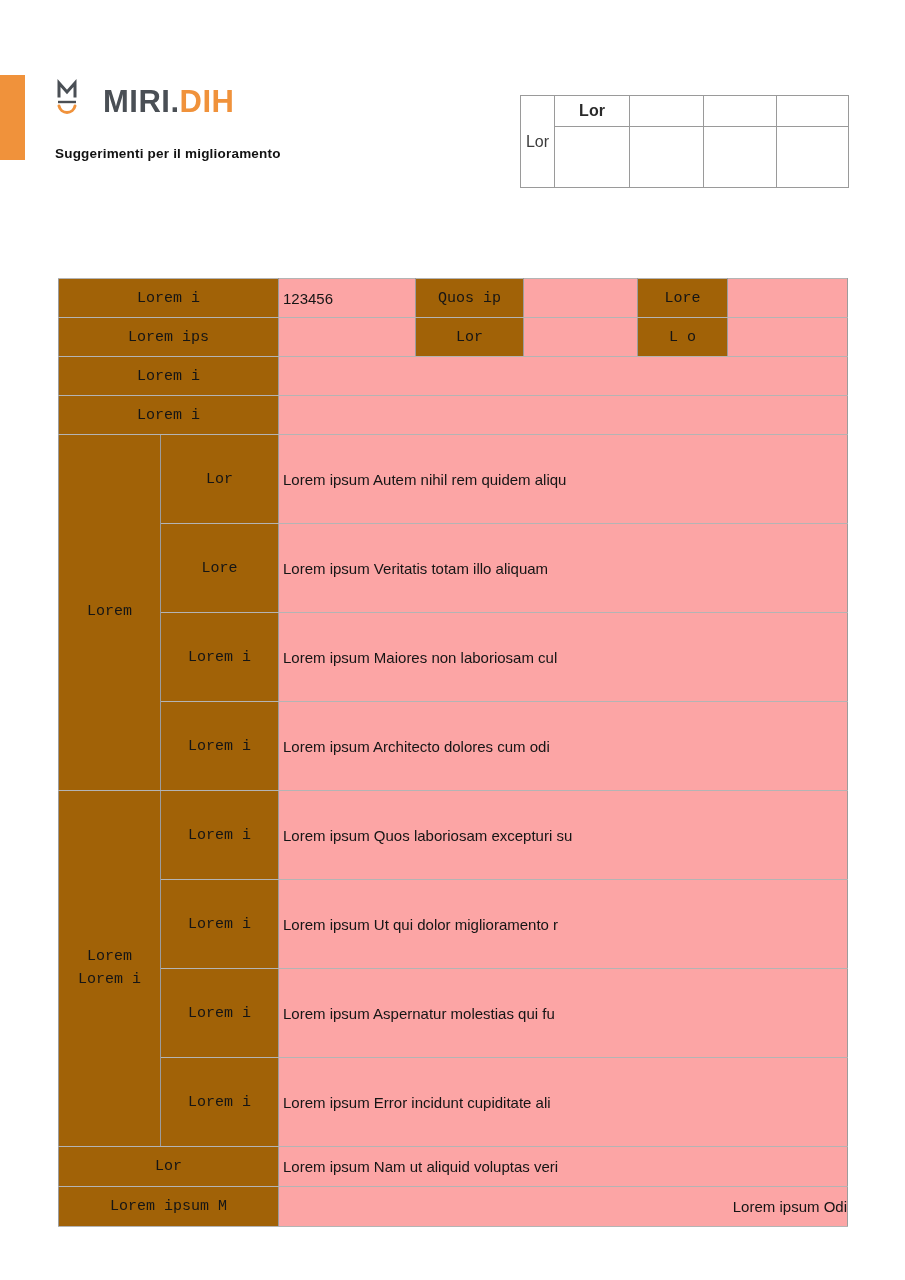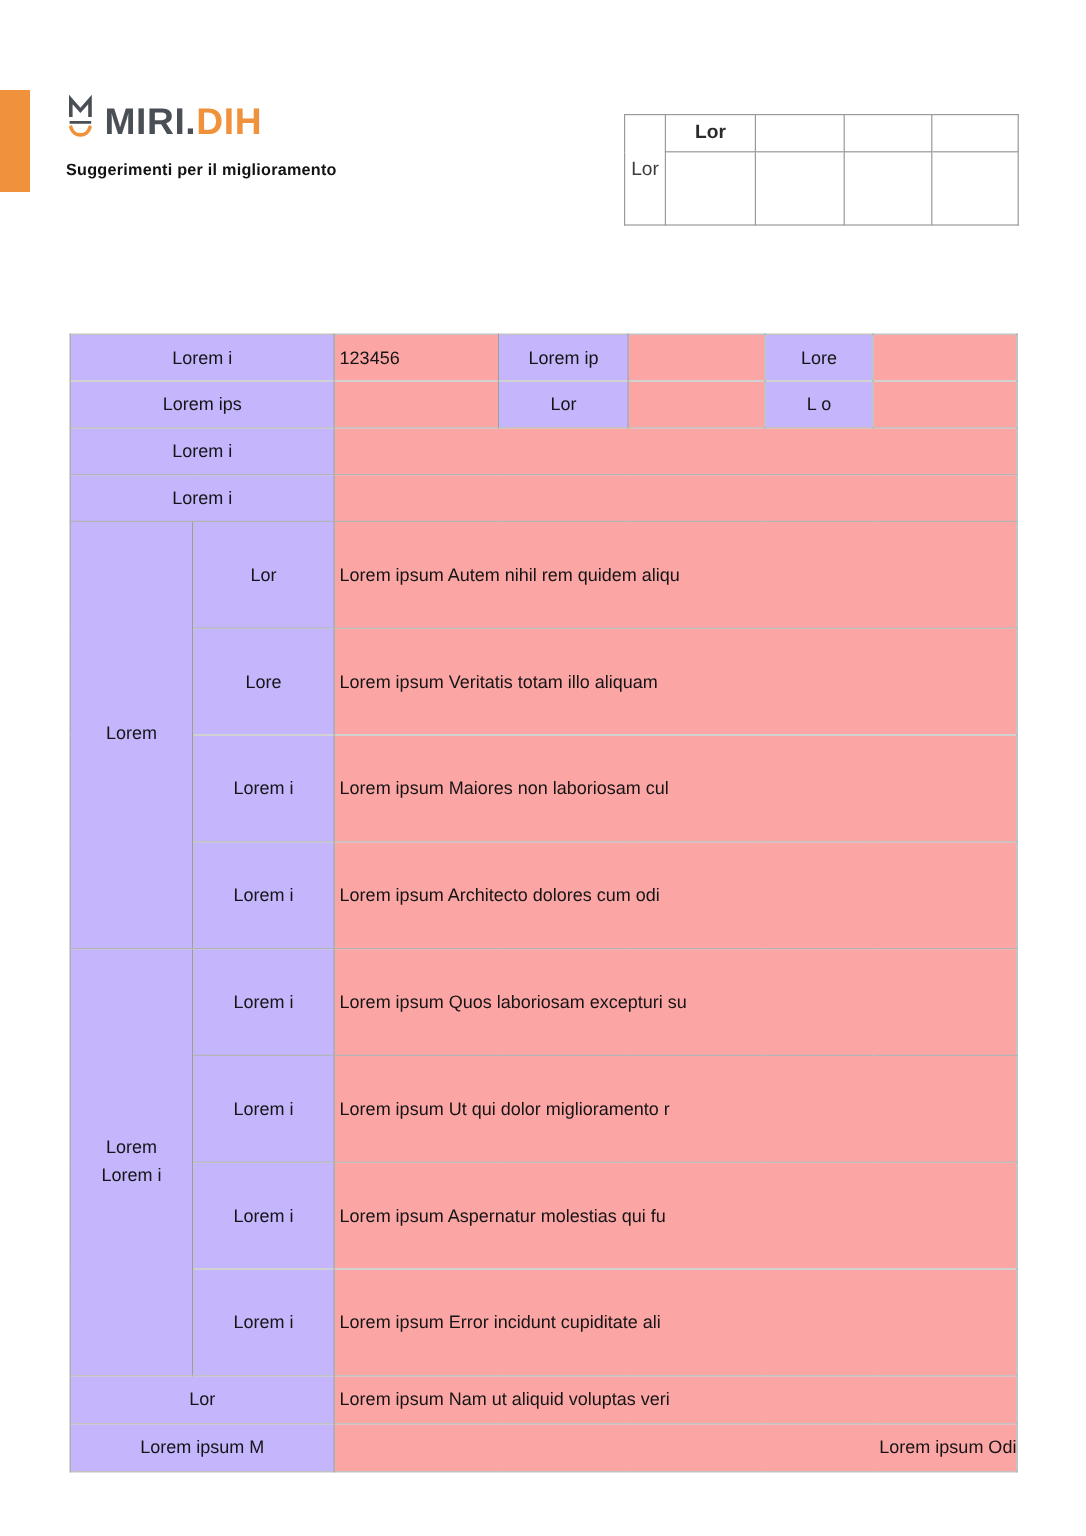--- a/index.html
+++ b/index.html
@@ -6,42 +6,42 @@
   html,body { background:#ffffff; }
   .page {
     position:relative; width:905px; height:1280px; background:#ffffff;
     font-family:"Liberation Sans", sans-serif; color:#161616; overflow:hidden;
   }
 
   
   .accent-bar { position:absolute; left:0; top:75px; width:25px; height:85px; background:#F0923B; }
 
   
-  .logo { position:absolute; left:55px; top:79px; display:flex; align-items:center; gap:8px;justify-content:flex-end; }
+  .logo { position:absolute; left:55px; top:79px; display:flex; align-items:center; gap:24px;justify-content:flex-end; }
   .logo-icon { width:24px; height:44px; }
   .logo-word { font-size:31px; font-weight:bold; letter-spacing:0.5px; line-height:1; }
   .brand-primary { color:#4A4F55; }
   .brand-accent { color:#F0923B; }
 
-  .subtitle { position:absolute; left:55px; top:134px; font-size:13.5px; font-weight:bold; color:#121212; letter-spacing:0.2px; }
+  .subtitle { position:absolute; left:55px; top:146px; font-size:13.5px; font-weight:bold; color:#121212; letter-spacing:0.2px; }
 
   
   .info-table { position:absolute; left:520px; top:95px; border-collapse:collapse; table-layout:fixed; }
   .info-table td { border:1px solid #9a9a9a; font-size:16px; color:#3c3c3c; background:#fff; overflow:hidden; }
   .info-table .rowhdr { text-align:center; vertical-align:middle; }
   .info-table .colhdr { text-align:center; vertical-align:middle; font-weight:bold; color:#2a2a2a; }
 
   
   .main-table { position:absolute; left:58px; top:278px; border-collapse:collapse; table-layout:fixed; }
   .main-table td {
     border:1px solid #9c9c9c; border-top-color:#b4b4b4; border-bottom-color:#b4b4b4;
     font-size:15px; vertical-align:middle; overflow:hidden;
   }
   .main-table { border:1px solid #8f8f8f; }
-  .lbl { background:#c4b5fd; text-align:center; color:#151515; }
+  .lbl { background:#a16207; text-align:center; color:#151515;font-family:Liberation Mono, monospace; }
   .val { background:#fca5a5; text-align:left; padding-left:4px; color:#151515; }
   .val.center { text-align:right; padding-left:0; }
   .group { white-space:pre-line; line-height:1.5; }
   .r-head { height:39px; }
   .r-tall { height:89px; }
   .r-bot  { height:40px; }
 </style>
 </head>
 <body>
 
@@ -92,21 +92,21 @@
         <col style="width:137px">
       <col style="width:108px">
         <col style="width:114px">
         <col style="width:90px">
         <col style="width:120px">
     </colgroup>
     <tbody id="main-tbody">
         <tr class="r-head">
           <td class="lbl" colspan="2">Lorem i</td>
           <td class="val">123456</td>
-          <td class="lbl">Lorem ip</td>
+          <td class="lbl">Quos ip</td>
           <td class="val"></td>
           <td class="lbl">Lore</td>
           <td class="val"></td>
         </tr>
         <tr class="r-head">
           <td class="lbl" colspan="2">Lorem ips</td>
           <td class="val"></td>
           <td class="lbl">Lor</td>
           <td class="val"></td>
           <td class="lbl">L o</td>

